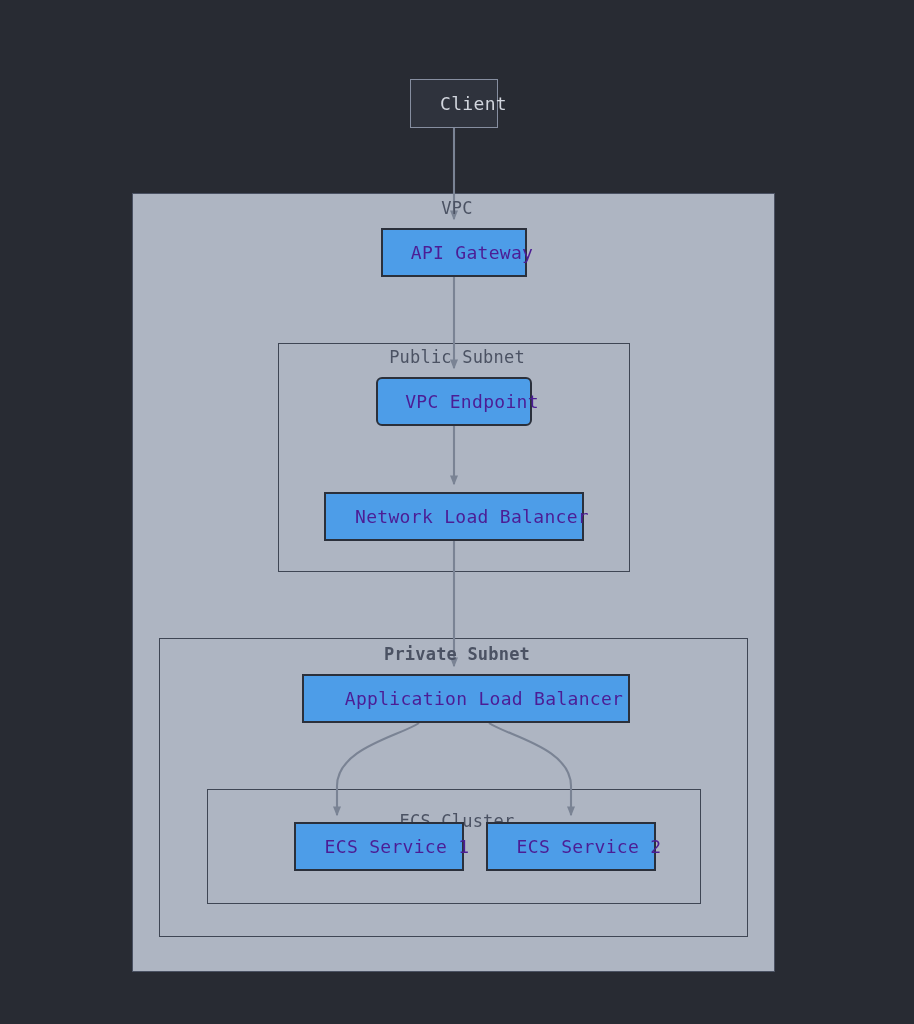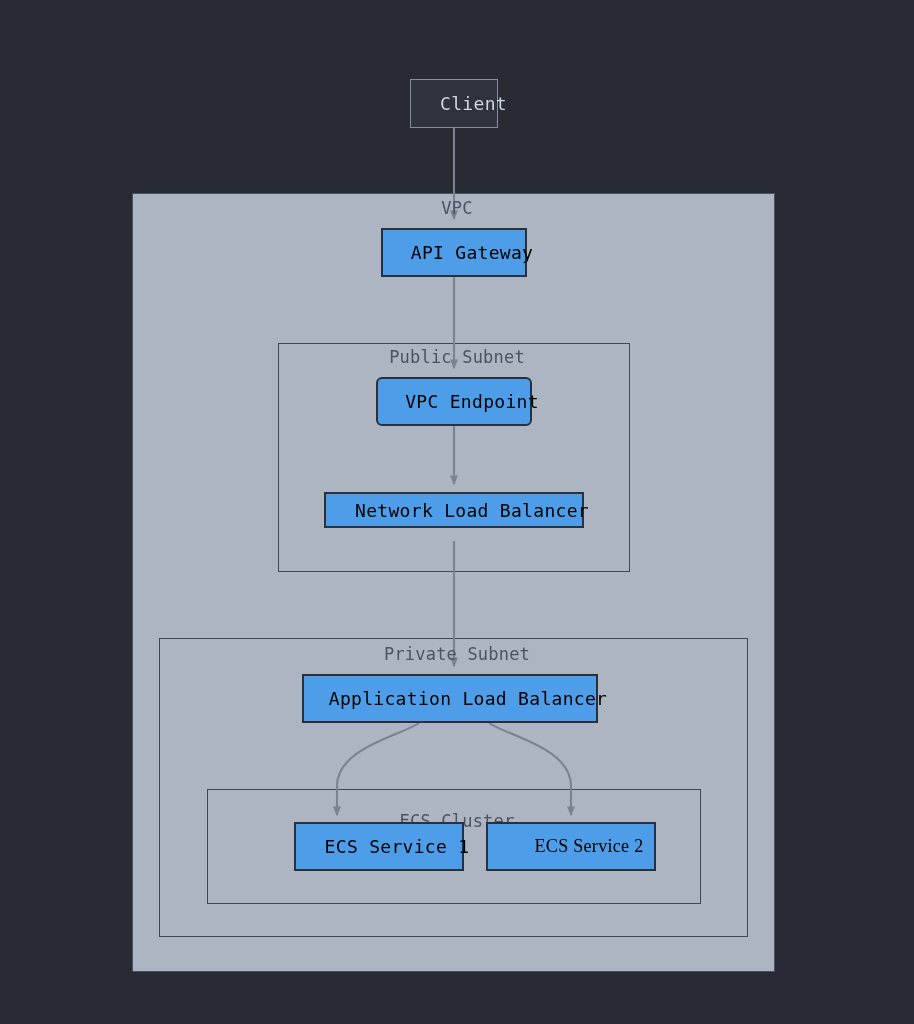--- a/index.html
+++ b/index.html
@@ -53,21 +53,21 @@
     align-items: center;
     justify-content: center;
     font-size: 18px;
     letter-spacing: 0.3px;
     font-family: "DejaVu Sans Mono", "Liberation Mono", monospace;
     white-space: nowrap;
   }
   .node-blue {
     background: #4d9de8;
     border: 2.4px solid #2b303b;
-    color: #000000;
+    color: #4c1d95;
     padding-left: 36px;
   }
   .node-dark {
     background: #2f333d;
     border: 1.6px solid #868ea0;
     color: #d2d6de;
   }
 </style>
 </head>
 <body>
@@ -97,30 +97,30 @@
 
     <path d="M454,541 L454,666" stroke="#7a8394" stroke-width="2.1" fill="none" marker-end="url(#arrowhead)"></path>
 
     <path d="M419,723 C400,736 337,748 337,786 L337,815" stroke="#7a8394" stroke-width="2.1" fill="none" marker-end="url(#arrowhead)"></path>
 
     <path d="M489,723 C508,736 571,748 571,786 L571,815" stroke="#7a8394" stroke-width="2.1" fill="none" marker-end="url(#arrowhead)"></path>
   </svg>
 
   <div class="container-label" style="top:347px;">Public Subnet</div>
   <div class="container-label" style="top:198px;">VPC</div>
-  <div class="container-label" style="top:644px;">Private Subnet</div>
+  <div class="container-label" style="top:644px;font-weight:bold;">Private Subnet</div>
   <div class="container-label" style="top:811px;">ECS Cluster</div>
 
   <div class="node node-dark" style="left:410px; top:79px; width:88px; height:49px;padding-left:39px;">Client</div>
 
   <div class="node node-blue" style="left:381px; top:228px; width:146px; height:49px;">API Gateway</div>
 
   <div class="node node-blue" style="left:376px; top:377px; width:156px; height:49px;border-radius:6px;">VPC Endpoint</div>
 
-  <div class="node node-blue" style="left:324px; top:492px; width:260px; height:36px;">Network Load Balancer</div>
+  <div class="node node-blue" style="left:324px; top:492px; width:260px; height:49px;">Network Load Balancer</div>
 
-  <div class="node node-blue" style="left:302px; top:674px; width:296px; height:49px;">Application Load Balancer</div>
+  <div class="node node-blue" style="left:302px; top:674px; width:328px; height:49px;">Application Load Balancer</div>
 
   <div class="node node-blue" style="left:252px; top:822px; width:170px; height:49px;margin-left:42px;">ECS Service 1</div>
 
-  <div class="node node-blue" style="left:486px; top:822px; width:170px; height:49px;font-family:Liberation Serif, serif;">ECS Service 2</div>
+  <div class="node node-blue" style="left:486px; top:822px; width:170px; height:49px;">ECS Service 2</div>
 
 </div>
 
 </body></html>

